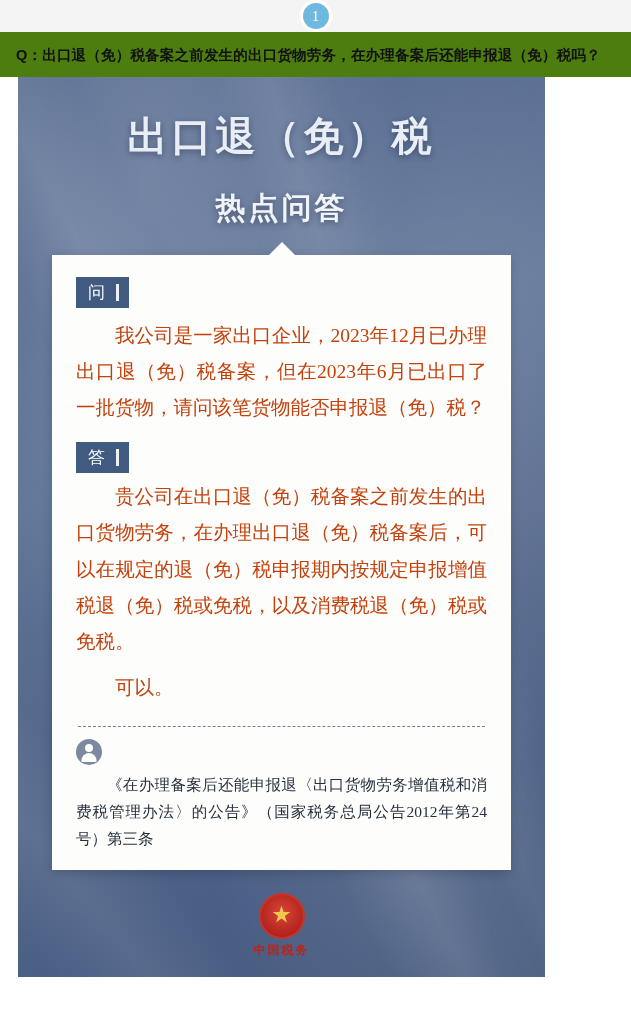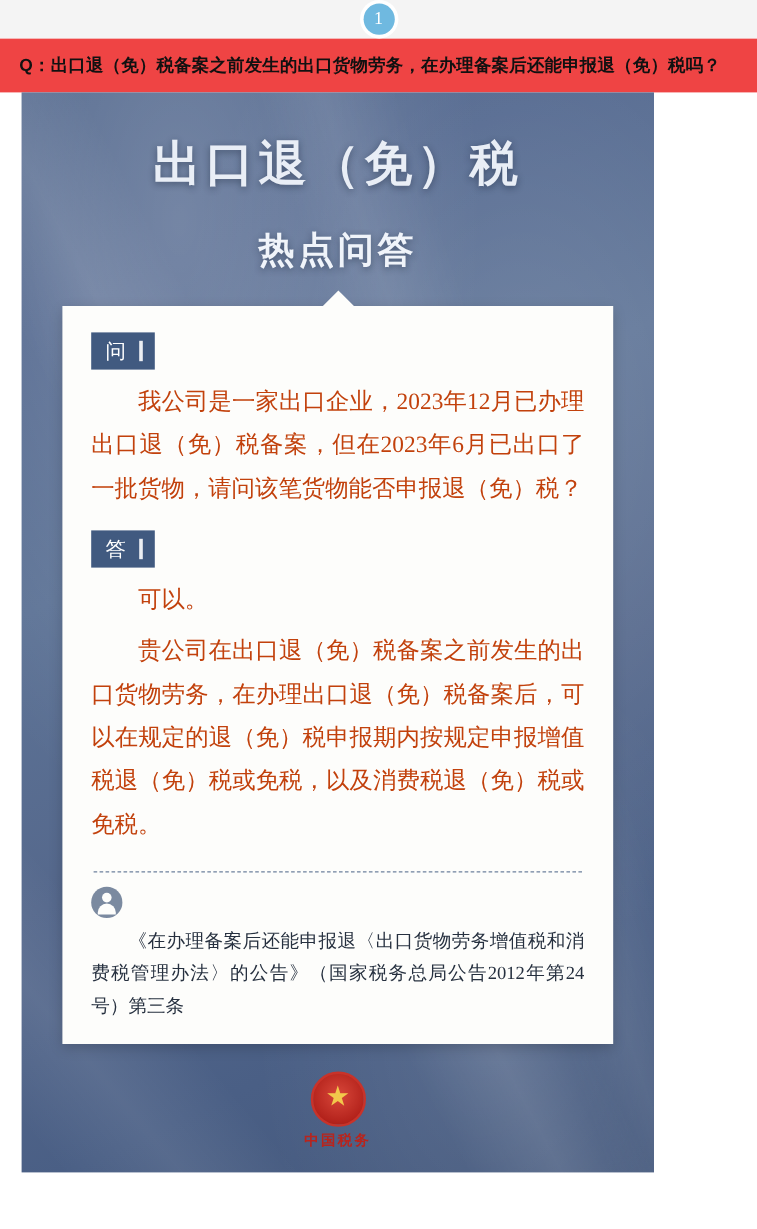--- a/index.html
+++ b/index.html
@@ -34,21 +34,21 @@
     font-size: 15px;
     line-height: 26px;
     text-align: center;
     font-family: "Liberation Serif", serif;
     box-shadow: 0 0 0 3px #ffffff;
   }
 
   
   .qa-header {
     padding: 12px 16px 10px 16px;
-    background: #ef4444;
+    background: #4d7c0f;
     font-size: 14.5px;
     line-height: 1.6;
     color: #111111;
     font-weight: bold;
     letter-spacing: 0.2px;
   }
   .qa-header .q-mark {
     font-weight: bold;
   }
 
@@ -288,22 +288,22 @@
           <span class="bar"></span>
         </div>
         <p class="para">我公司是一家出口企业，2023年12月已办理出口退（免）税备案，但在2023年6月已出口了一批货物，请问该笔货物能否申报退（免）税？</p>
       </div>
 
       <div class="block-a">
         <div class="tag">
           <span>答</span>
           <span class="bar"></span>
         </div>
+        <p class="para tight">贵公司在出口退（免）税备案之前发生的出口货物劳务，在办理出口退（免）税备案后，可以在规定的退（免）税申报期内按规定申报增值税退（免）税或免税，以及消费税退（免）税或免税。</p>
         <p class="para">可以。</p>
-        <p class="para tight">贵公司在出口退（免）税备案之前发生的出口货物劳务，在办理出口退（免）税备案后，可以在规定的退（免）税申报期内按规定申报增值税退（免）税或免税，以及消费税退（免）税或免税。</p>
       </div>
 
       <div class="divider"></div>
 
       <div class="refs">
         <span class="ref-icon"></span>
         <p class="ref-item">《在办理备案后还能申报退〈出口货物劳务增值税和消费税管理办法〉的公告》（国家税务总局公告2012年第24号）第三条</p>
       </div>
     </div>
 

